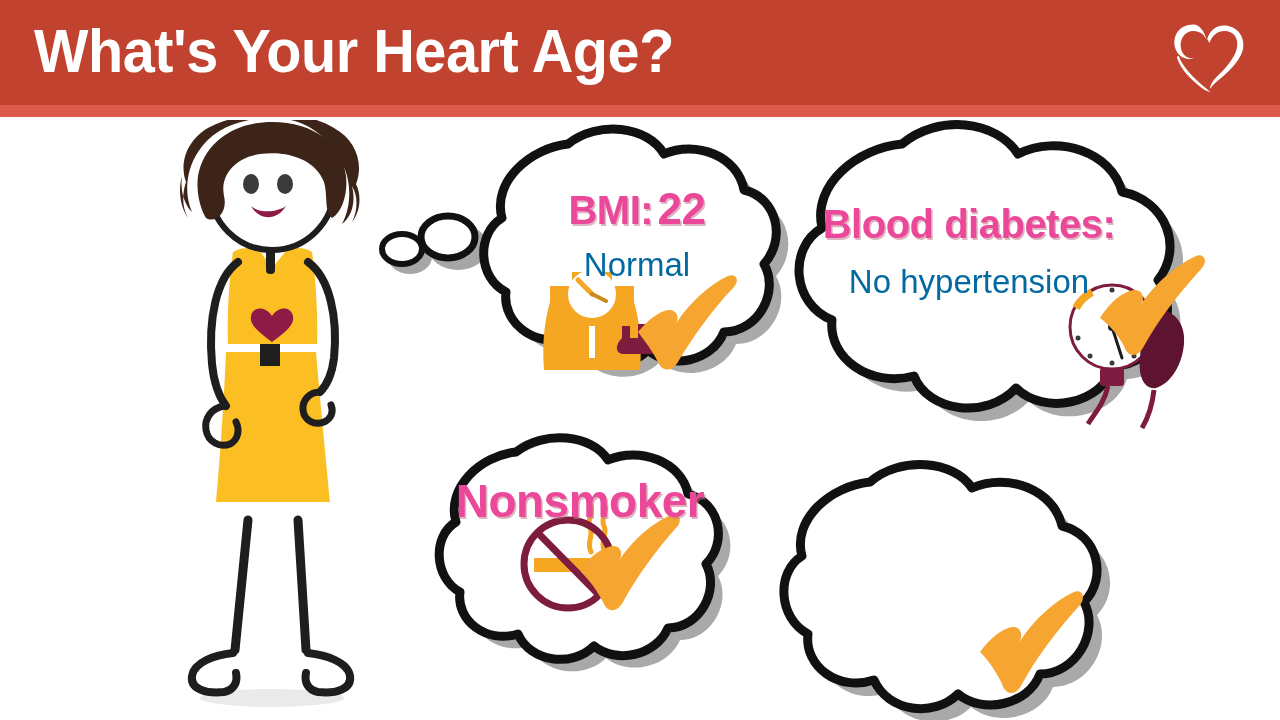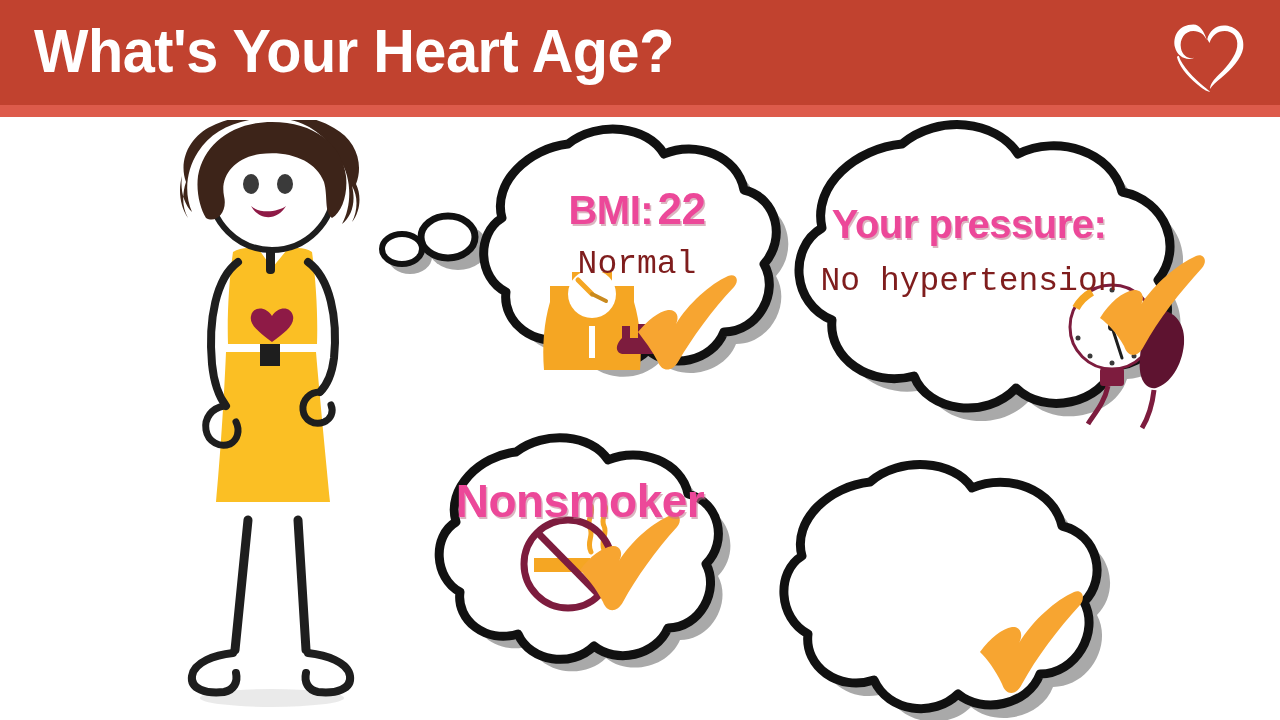--- a/index.html
+++ b/index.html
@@ -37,21 +37,21 @@
   .bubble { position:absolute; }
   .bubble svg { position:absolute; left:0; top:0; overflow:visible; }
   .bubble-text { position:absolute; text-align:center; width:100%; pointer-events:none; }
 
   .t-maroon {
     color:#ec4899; font-weight:bold;
     text-shadow:1.5px 1.5px 0 rgba(190,120,140,0.55);
     font-family:"Liberation Sans", sans-serif;
     letter-spacing:-0.5px;
   }
-  .t-gray { color:#7f1d1d; font-weight:normal; font-family:Liberation Mono, monospace; }
+  .t-gray { color:#0369a1; font-weight:normal; font-family:Liberation Sans, sans-serif; }
 
   .bmi-line { position:absolute; width:100%; text-align:center; white-space:nowrap; }
   .bmi-label { font-size:40px; }
   .bmi-value { font-size:44px; }
   .bmi-sub   { font-size:33px; }
 
   .bp-label { font-size:40px; }
   .bp-value { font-size:60px; }
   .bp-sub   { font-size:33px; }
 
@@ -222,21 +222,21 @@
 
       <g>
         <path d="M318 196 C328 180 340 170 352 168 C360 167 364 176 358 184
                  C372 162 396 142 414 134 C422 131 426 139 420 146
                  C398 170 376 198 362 224 C356 236 346 236 342 224
                  C334 210 326 202 318 196 Z" fill="#F7A531"></path>
       </g>
     </svg>
 
     <div class="bubble-text" style="top:80px; width:310px; left:32px;">
-      <div class="t-maroon bp-label">Your pressure:</div>
+      <div class="t-maroon bp-label">Blood diabetes:</div>
       <div class="t-gray bp-sub" style="margin-top:16px;">No hypertension</div>
     </div>
   </div>
 
   <div class="bubble" style="left:428px; top:436px; width:320px; height:230px;">
     <svg viewBox="0 0 320 230" width="320" height="230">
       <g transform="translate(12,12)">
         <path d="M88 16 C116 -6 164 -2 180 24 C212 10 254 26 260 58
                  C292 66 300 106 278 128 C292 154 272 192 240 192
                  C228 220 188 228 166 210 C144 232 102 226 90 198

